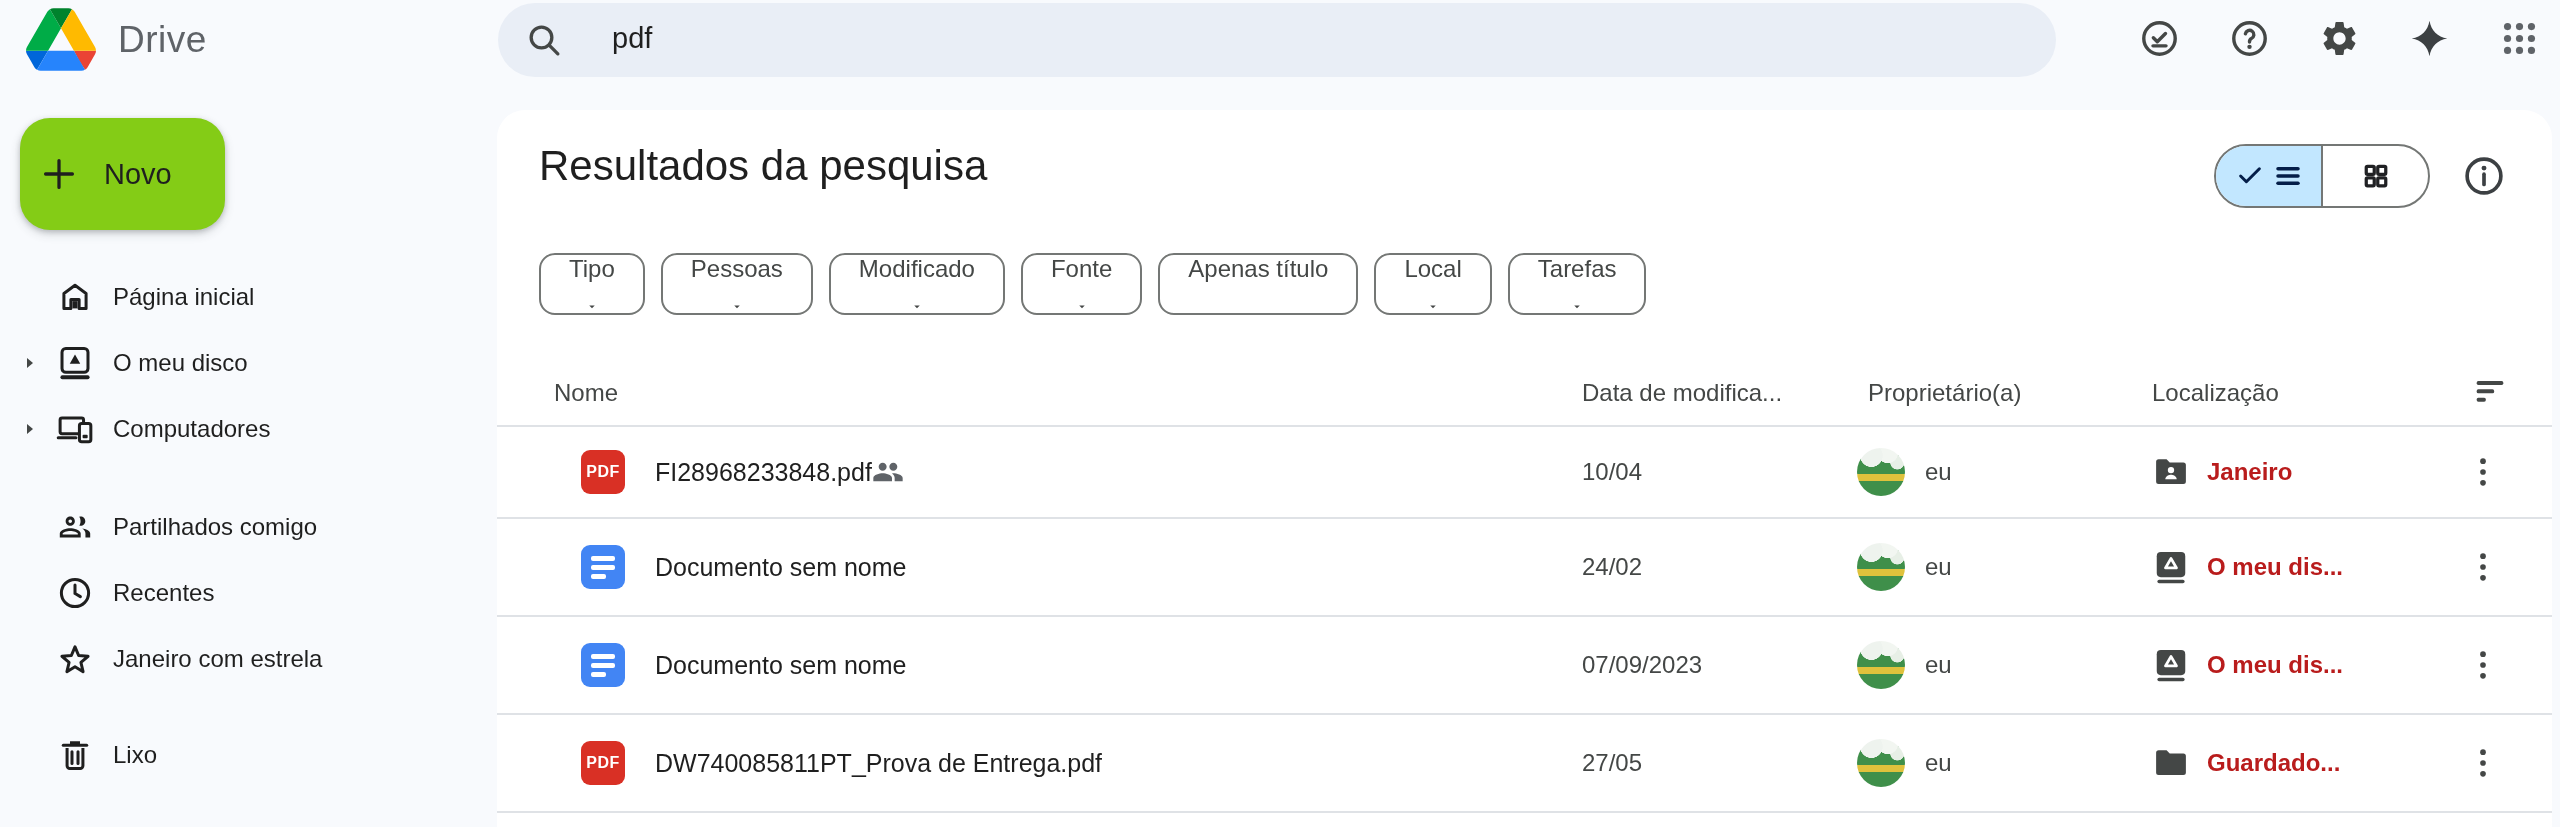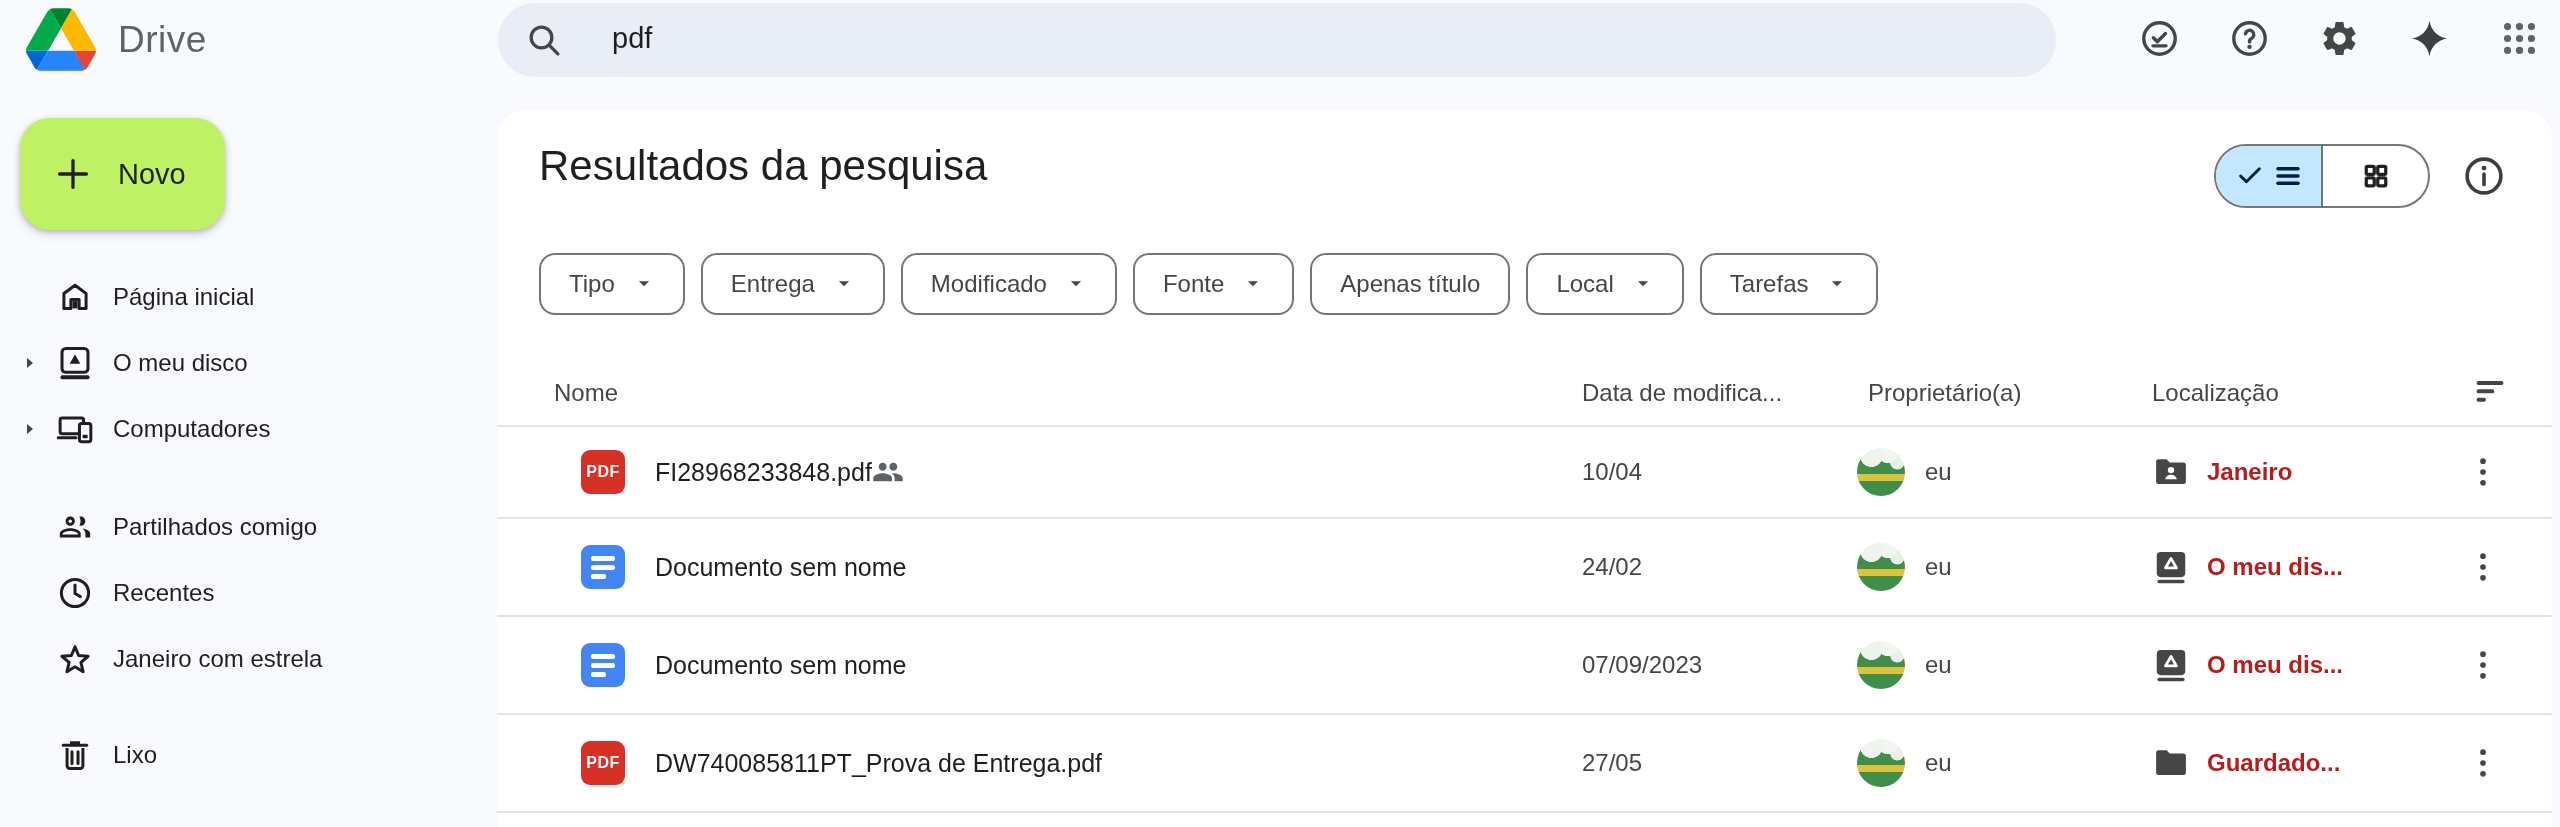--- a/index.html
+++ b/index.html
@@ -29,22 +29,22 @@
   .sb-tune  { left:1481px; }
 
   .top-icons { position:absolute; left:2139px; top:18px; display:flex; gap:49px; }
   .top-icons .tbtn { width:41px; height:41px; cursor:pointer; }
   svg.ic { display:block; width:100%; height:100%; }
 
   
   .sidebar { position:absolute; left:0; top:110px; width:497px; height:717px; }
   .new-btn {
     position:absolute; left:20px; top:8px; width:205px; height:112px;
-    background:#bef264; border-radius:30px; border:none;
-    display:flex; align-items:center; padding-left:30px; gap:22px; cursor:pointer;
+    background:#84cc16; border-radius:30px; border:none;
+    display:flex; align-items:center; padding-left:16px; gap:22px; cursor:pointer;
     box-shadow:0 2px 5px rgba(60,64,67,.25), 0 4px 10px 1px rgba(60,64,67,.14);
   }
   .new-btn svg { width:46px; height:46px; }
   .new-btn .new-label { font-size:29px; font-weight:500; color:#1f1f1f; }
 
   .side-nav { position:absolute; left:0; top:154px; width:497px; }
   .side-item { position:relative; height:66px; display:flex; align-items:center; cursor:pointer; }
   .side-item .arrow { position:absolute; left:22px; width:16px; height:16px; }
   .side-item .s-ic { position:absolute; left:56px; width:38px; height:38px; }
   .side-item .s-label { position:absolute; left:113px; font-size:24px; color:#1f1f1f; white-space:nowrap; }
@@ -63,21 +63,21 @@
     border:2px solid #747775; border-radius:33px; display:flex; overflow:hidden; background:#fff;
   }
   .vt-seg { flex:1; display:flex; align-items:center; justify-content:center; gap:8px; cursor:pointer; }
   .vt-list { background:#c2e7ff; border-right:2px solid #747775; }
   .vt-seg svg { width:30px; height:30px; }
   .details-btn { position:absolute; left:1965px; top:44px; width:44px; height:44px; cursor:pointer; }
 
   .chips { position:absolute; left:42px; top:143px; display:flex; gap:16px; }
   .chip {
     height:62px; border:2px solid #747775; border-radius:16px; background:#fff;
-    display:flex; align-items:center; padding:0 28px; gap:18px; cursor:pointer;
+    display:flex; align-items:center; padding:0 28px; gap:18px; cursor:pointer;flex-direction:column;
   }
   .chip .chip-label { font-size:24px; color:#444746; white-space:nowrap; }
   .chip svg { width:22px; height:22px; }
 
   .table { position:absolute; left:0; top:255px; width:2055px; }
   .thead { position:relative; height:62px; border-bottom:2px solid #dfe2e6; }
   .th { position:absolute; top:8px; font-size:24px; font-weight:500; color:#444746; cursor:pointer; white-space:nowrap;margin-top:6px; }
   .th-name { left:57px; }  .th-date { left:1085px; }  .th-owner { left:1371px; }  .th-loc { left:1655px; }
   .th-sort { position:absolute; left:1973px; top:6px; width:40px; height:40px; cursor:pointer; }
 
@@ -323,21 +323,21 @@
   </div>
 
   <div class="chips">
     <button class="chip">
       <span class="chip-label">Tipo</span>
       <svg viewBox="0 0 24 24">
           <path d="M6.5 9l5.5 5.5L17.5 9z" fill="#444746"></path>
         </svg>
     </button>
     <button class="chip">
-      <span class="chip-label">Entrega</span>
+      <span class="chip-label">Pessoas</span>
       <svg viewBox="0 0 24 24">
           <path d="M6.5 9l5.5 5.5L17.5 9z" fill="#444746"></path>
         </svg>
     </button>
     <button class="chip">
       <span class="chip-label">Modificado</span>
       <svg viewBox="0 0 24 24">
           <path d="M6.5 9l5.5 5.5L17.5 9z" fill="#444746"></path>
         </svg>
     </button>

